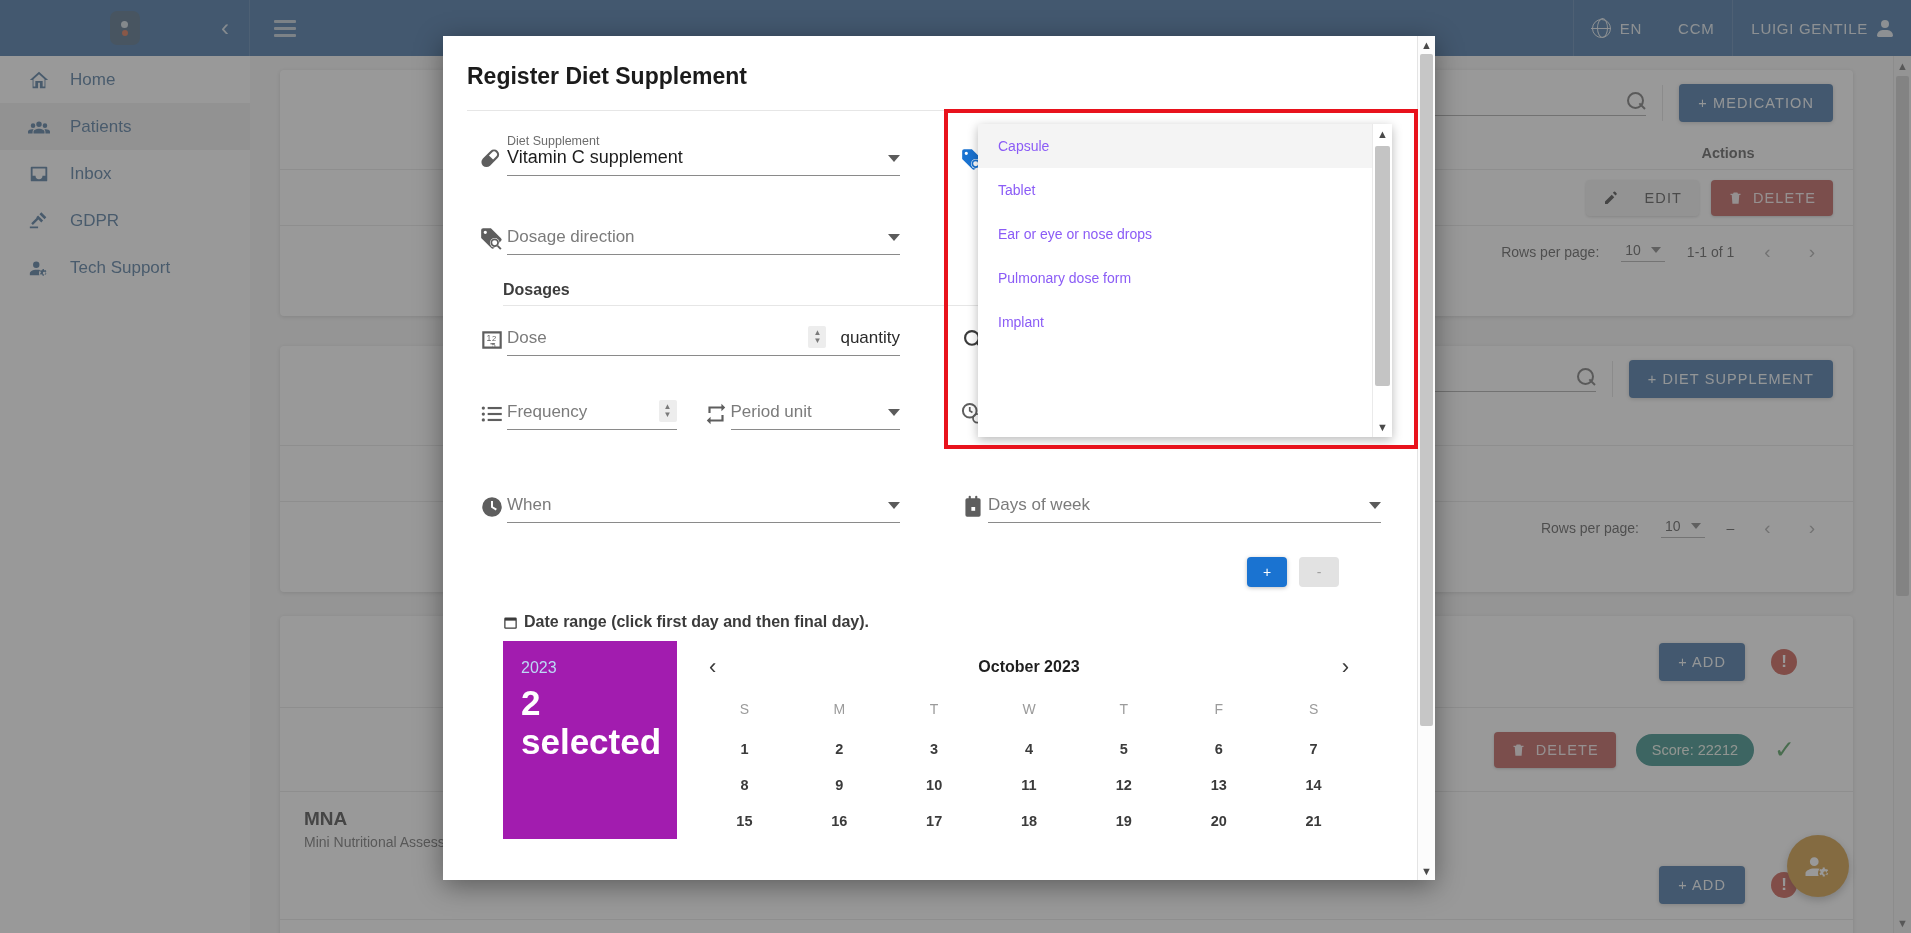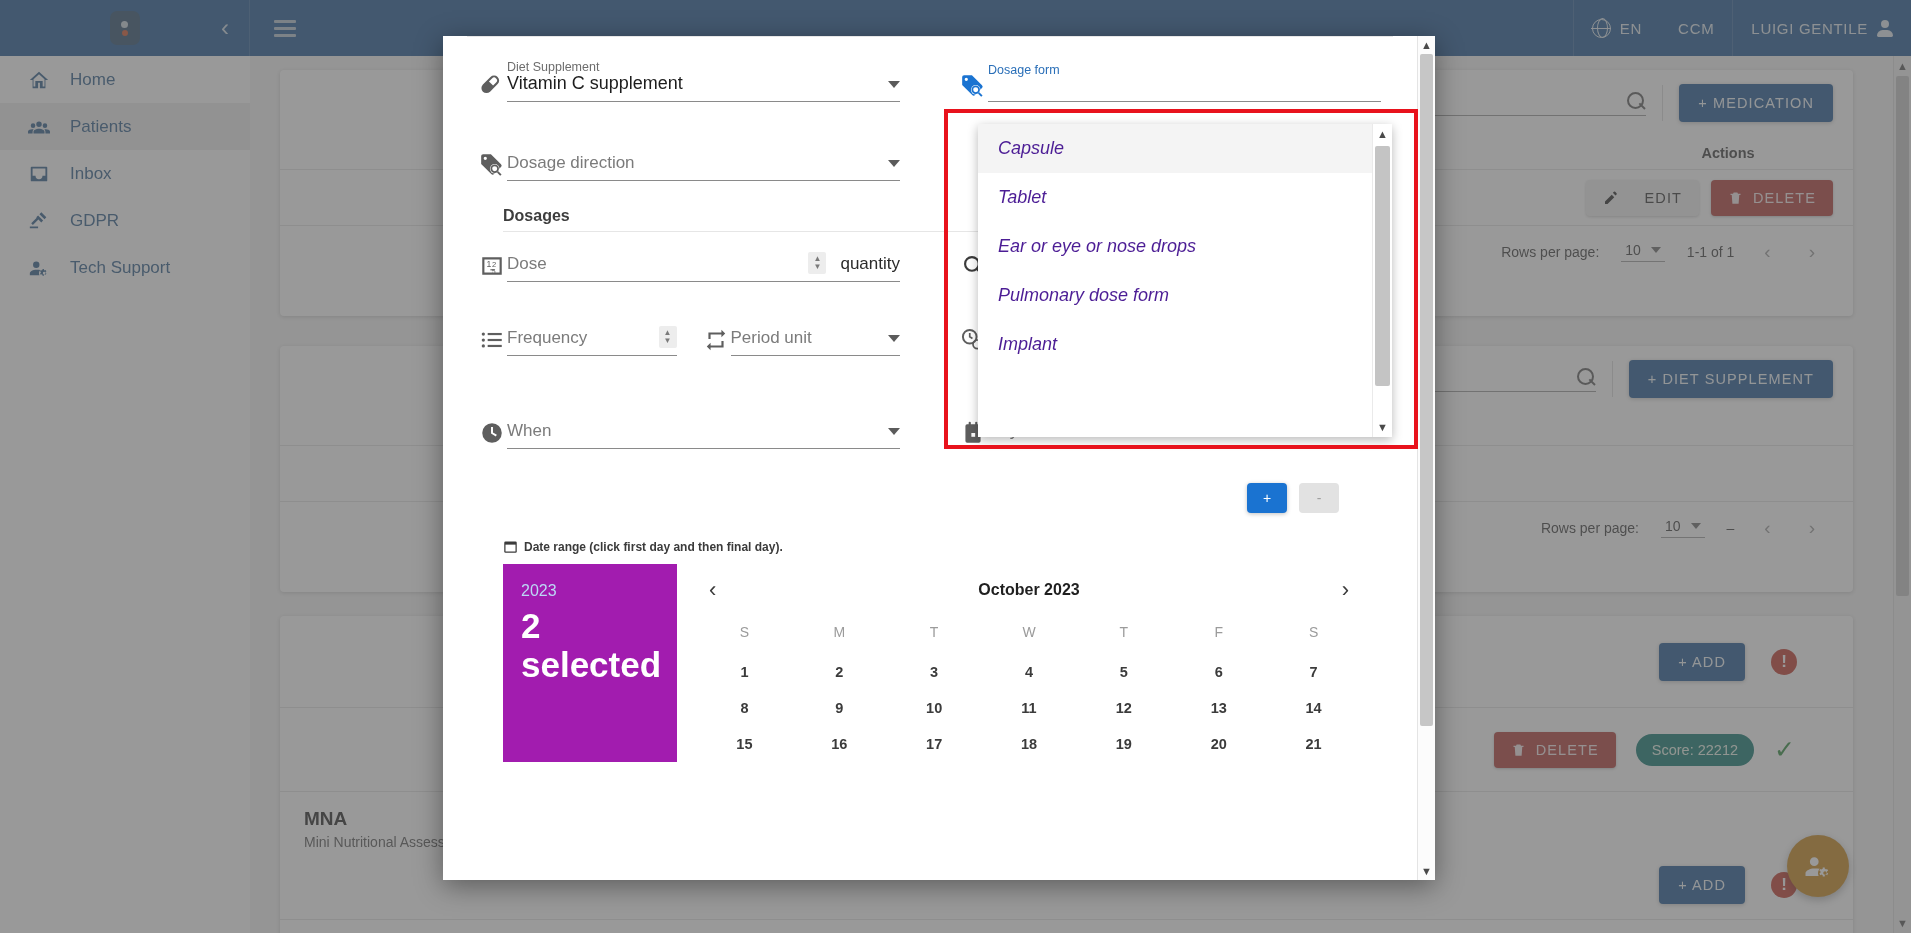--- a/index.html
+++ b/index.html
@@ -255,21 +255,21 @@
   }
   .sq-btn {
     width: 40px; height: 30px; border-radius: 4px; border: none;
     font-size: 14px; cursor: pointer; font-family: "Liberation Sans", sans-serif;
   }
   .sq-add { background: #1a73d1; color: #fff; box-shadow: 0 1px 4px rgba(0,0,0,0.25); }
   .sq-rem { background: #e2e2e2; color: #a0a0a0; }
 
   .daterange-label {
     display: flex; align-items: center; gap: 6px;
-    font-size: 12px; font-weight: bold; color: #3b3b3b; margin: 26px 0 10px 24px;
+    font-size: 16px; font-weight: bold; color: #3b3b3b; margin: 26px 0 10px 24px;
   }
   .cal-ico-sm { width: 15px; height: 15px; color: #3b3b3b; }
   .cal-ico-sm svg { width: 100%; height: 100%; fill: currentColor; }
 
   .calendar { display: flex; margin-left: 24px; }
   .cal-side {
     width: 174px; background: #a21caf; color: #fff; padding: 18px 18px 20px 18px;
     flex: 0 0 174px;
   }
   .cal-year { font-size: 16px; color: #bcd8f5; margin-bottom: 6px; }
@@ -296,21 +296,21 @@
     border: 4px solid #e8121c; background: transparent; z-index: 60;
     pointer-events: none;
   }
   .optpanel {
     position: absolute; left: 978px; top: 124px; width: 414px; height: 313px;
     background: #fff; box-shadow: 0 3px 10px rgba(0,0,0,0.28); z-index: 58;
     display: flex;
   }
   .optlist { flex: 1; overflow: hidden; }
   .opt {
-    padding: 14px 20px; font-size: 18px; color: #4c1d95; cursor: pointer; font-style: italic;
+    padding: 14px 20px; font-size: 14px; color: #8b5cf6; cursor: pointer;
   }
   .opt.sel { background: #f4f4f4; }
   .optscroll {
     width: 20px; background: #fff; border-left: 1px solid #eaeaea;
     position: relative; flex: 0 0 20px; cursor: pointer;
   }
   .optscroll .sthumb {
     position: absolute; left: 2px; right: 2px; top: 22px; height: 240px;
     background: #c4c4c4; border-radius: 2px;
   }
@@ -511,20 +511,21 @@
       <div class="thumb" style="top:20px"></div>
       <div class="ps-arr" style="bottom:2px">▼</div>
     </div>
   </div>
 
   <div class="dimmer"></div>
 
   <div class="modal">
     <div class="modal-inner">
 
+      <div class="modal-title">Register Diet Supplement</div>
       <div class="modal-rule"></div>
 
       <div class="modal-body">
 
         <div class="frow">
           <div class="fcol">
             <div class="field">
               <span class="f-ico">
                 <svg viewBox="0 0 24 24">
                     <path d="M17.2 3.6a4.6 4.6 0 0 1 0 6.6l-7 7a4.66 4.66 0 1 1-6.6-6.6l7-7a4.66 4.66 0 0 1 6.6 0zm-1.4 1.4a2.66 2.66 0 0 0-3.8 0l-2.8 2.8 3.8 3.8 2.8-2.8a2.66 2.66 0 0 0 0-3.8z"></path>

